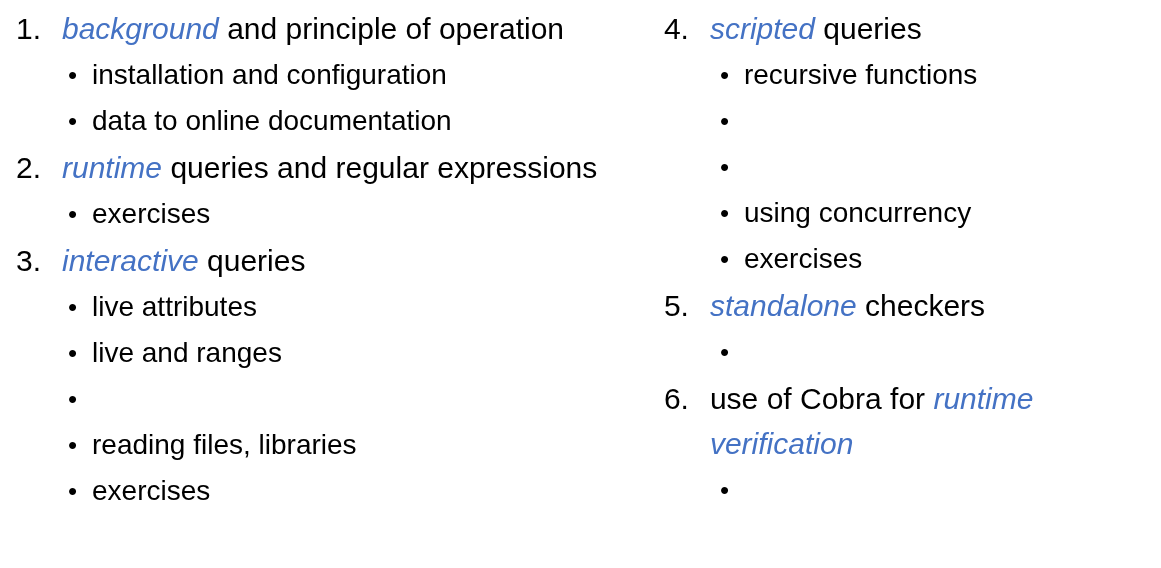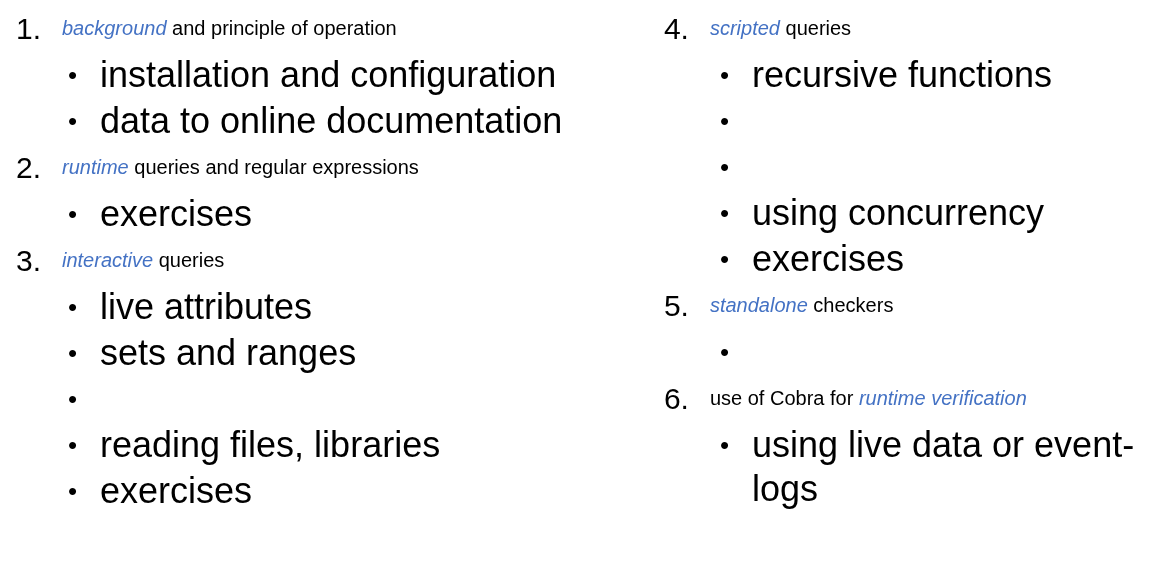--- a/index.html
+++ b/index.html
@@ -39,40 +39,39 @@
     margin: 0 0 2px 0;
   }
   .num-marker {
     width: 46px;
     flex: 0 0 46px;
     font-size: 30px;
     line-height: 45px;
     text-align: left;
   }
   .num-text {
-    font-size: 20px;
+    font-size: 30px;
     line-height: 45px;
     flex: 1;
   }
   .bullet-item {
     display: flex;
     align-items: flex-start;
     margin: 0 0 2px 0;
     padding-left: 52px;
   }
   .bullet-dot {
     flex: 0 0 24px;
     font-size: 26px;
     line-height: 44px;
   }
   .bullet-text {
-    font-size: 36px;
+    font-size: 28px;
     line-height: 44px;
     flex: 1;
-    margin-left: 8px;
   }
   .col-right .bullet-item {
     padding-left: 56px;
   }
   .hl {
     color: #4472C4;
     font-style: italic;
   }
 </style>
 </head>
@@ -107,21 +106,21 @@
     <div class="num-item">
       <span class="num-marker">3.</span>
       <span class="num-text"><span class="hl">interactive</span><span> queries</span></span>
     </div>
     <div class="bullet-item">
       <span class="bullet-dot">•</span>
       <span class="bullet-text">live attributes</span>
     </div>
     <div class="bullet-item">
       <span class="bullet-dot">•</span>
-      <span class="bullet-text">sets and ranges</span>
+      <span class="bullet-text">live and ranges</span>
     </div>
     <div class="bullet-item">
       <span class="bullet-dot">•</span>
     </div>
     <div class="bullet-item">
       <span class="bullet-dot">•</span>
       <span class="bullet-text">reading files, libraries</span>
     </div>
     <div class="bullet-item">
       <span class="bullet-dot">•</span>
@@ -162,18 +161,17 @@
     <div class="bullet-item">
       <span class="bullet-dot">•</span>
     </div>
 
     <div class="num-item">
       <span class="num-marker">6.</span>
       <span class="num-text"><span>use of Cobra for </span><span class="hl">runtime verification</span><span></span></span>
     </div>
     <div class="bullet-item">
       <span class="bullet-dot">•</span>
-      <span class="bullet-text">using live data or event-logs</span>
     </div>
 
   </div>
 
 </div>
 
 </body></html>

